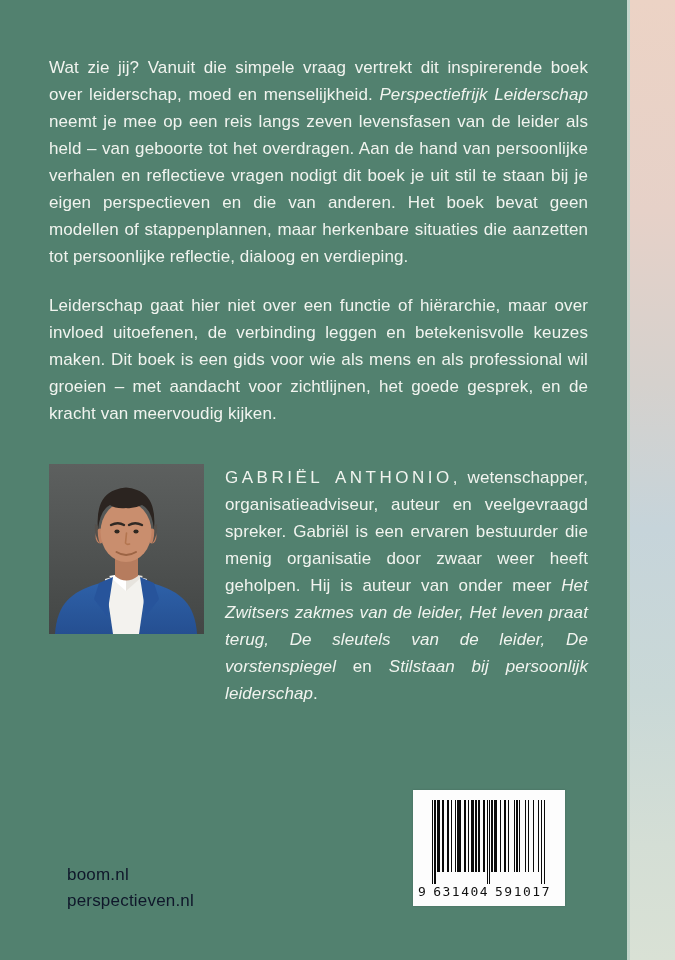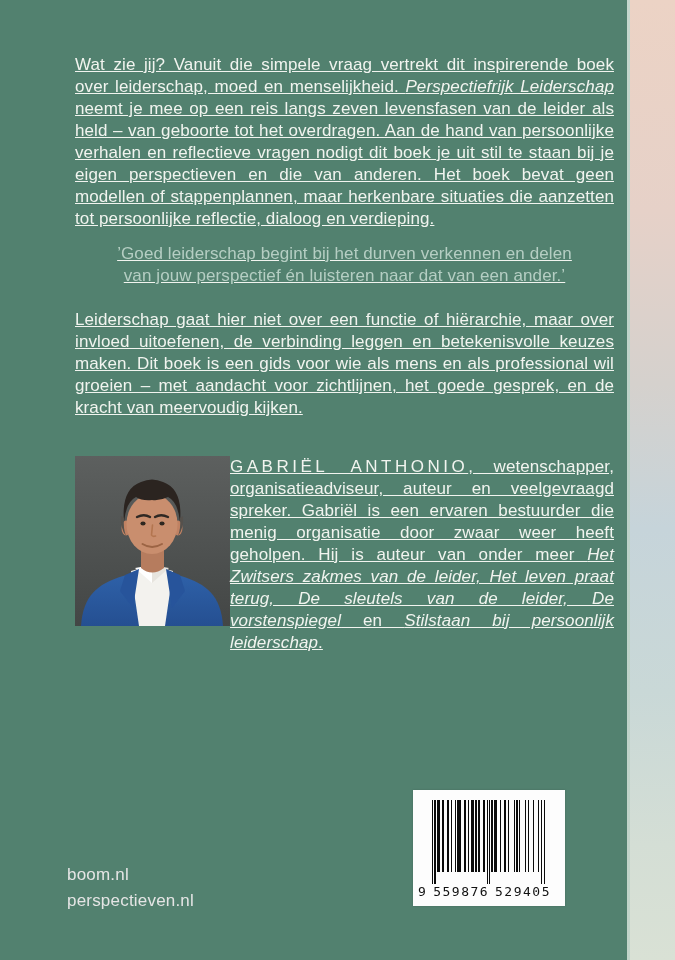--- a/index.html
+++ b/index.html
@@ -22,44 +22,44 @@
     background:linear-gradient(180deg,#d9e6de 0%,#cfe0d8 50%,#d5e2d9 100%);
     opacity:.85;
   }
 
   .book{
     position:absolute;top:0;left:0;width:627px;height:960px;
     background:#52816F;
   }
 
   .content{
-    position:absolute;left:75px;top:54px;width:539px;
-    color:#f1f4ef;font-size:17px;line-height:22px;
-    text-align:justify;letter-spacing:.1px;text-decoration:underline;
+    position:absolute;left:49px;top:54px;width:539px;
+    color:#f1f4ef;font-size:17px;line-height:27px;
+    text-align:justify;letter-spacing:.1px;
   }
   .content p{margin:0;}
   .it{font-style:italic;}
   .caps{letter-spacing:3.5px;}
 
   .quote{
     margin:13px auto 0 !important;max-width:474px;
     text-align:center;color:#b5cec3;
   }
   .p2{margin-top:22px !important;}
   .p3{margin-top:14px !important;}
 
   .author-row{
-    margin-top:37px;display:flex;align-items:flex-start;
+    margin-top:37px;display:flex;gap:21px;align-items:flex-start;
   }
   .portrait{flex:0 0 155px;display:block;}
   .bio{flex:1;text-align:justify;}
 
   .footer{
     position:absolute;left:67px;top:862px;
-    color:#e5e5e5;font-size:17px;line-height:26px;letter-spacing:.2px;
+    color:#0f172a;font-size:17px;line-height:26px;letter-spacing:.2px;
   }
 
   .barcode-box{
     position:absolute;left:413px;top:790px;width:152px;height:116px;
     background:#fdfdfd;box-shadow:0 0 2px rgba(0,0,0,.15);
   }
   .bars{
     position:absolute;left:19px;top:10px;width:114px;height:86px;
     display:flex;align-items:flex-start;
   }
@@ -78,21 +78,20 @@
 
 <div class="stage">
   <div class="backdrop"></div>
   <div class="book-edge"></div>
 
   <div class="book">
 
     <div class="content">
       <p><span>Wat zie jij? Vanuit die simpele vraag vertrekt dit inspirerende boek over leiderschap, moed en menselijkheid. </span><span class="it">Perspectiefrijk Leiderschap</span><span> neemt je mee op een reis langs zeven levensfasen van de leider als held – van geboorte tot het overdragen. Aan de hand van persoonlijke verhalen en reflectieve vragen nodigt dit boek je uit stil te staan bij je eigen perspectieven en die van anderen. Het boek bevat geen modellen of stappenplannen, maar herkenbare situaties die aanzetten tot persoonlijke reflectie, dialoog en verdieping.</span></p>
 
-      <p class="quote">’Goed leiderschap begint bij het durven verkennen en delen van jouw perspectief én luisteren naar dat van een ander.’</p>
 
       <p class="p2">Leiderschap gaat hier niet over een functie of hiërarchie, maar over invloed uitoefenen, de verbinding leggen en betekenisvolle keuzes maken. Dit boek is een gids voor wie als mens en als professional wil groeien – met aandacht voor zichtlijnen, het goede gesprek, en de kracht van meervoudig kijken.</p>
 
 
       <div class="author-row">
         <svg class="portrait" width="155" height="170" viewBox="0 0 155 170" aria-hidden="true">
           <defs>
             <linearGradient id="bgGrad" x1="0" y1="0" x2="0" y2="1">
               <stop offset="0" stop-color="#5d605f"></stop>
               <stop offset="1" stop-color="#434645"></stop>
@@ -226,19 +225,19 @@
           <div class="module"></div>
           <div class="module bar"></div>
           <div class="module"></div>
           <div class="module"></div>
           <div class="module bar guard"></div>
           <div class="module guard"></div>
           <div class="module bar guard"></div>
         </div>
       <div class="digits">
         <span>9</span>
-        <span>559876</span>
-        <span>529405</span>
+        <span>631404</span>
+        <span>591017</span>
       </div>
     </div>
 
   </div>
 </div>
 
 </body></html>

